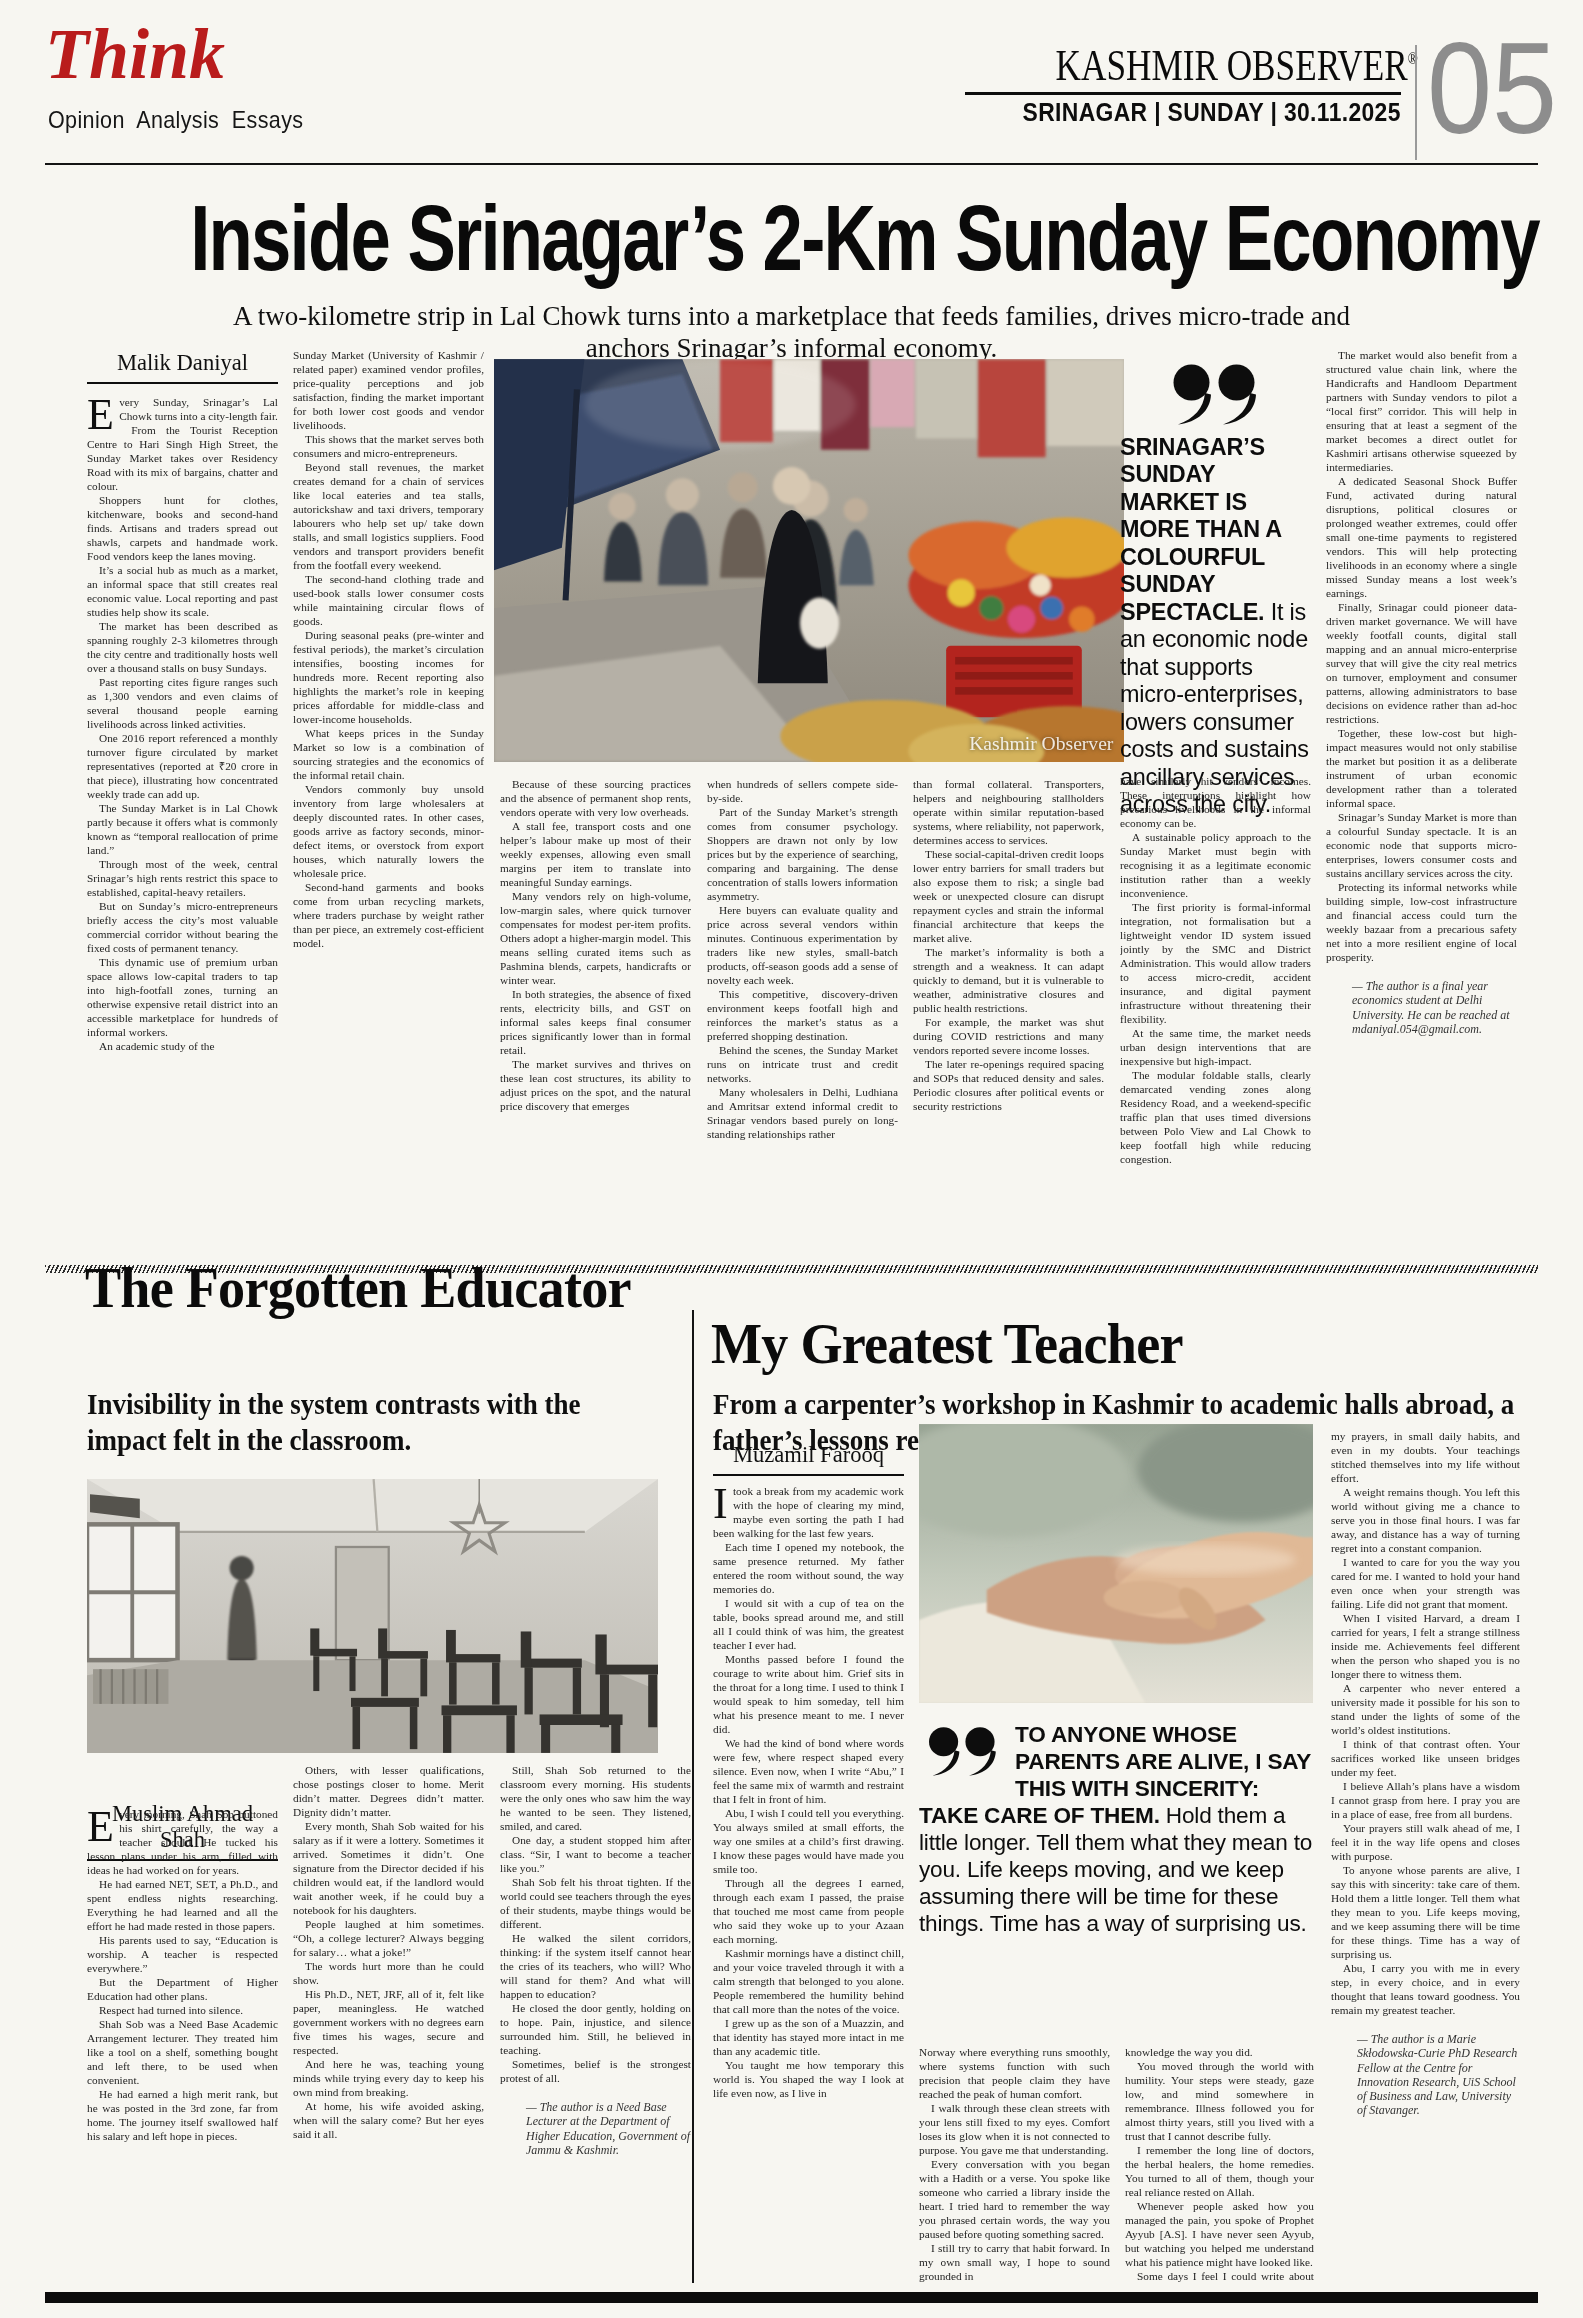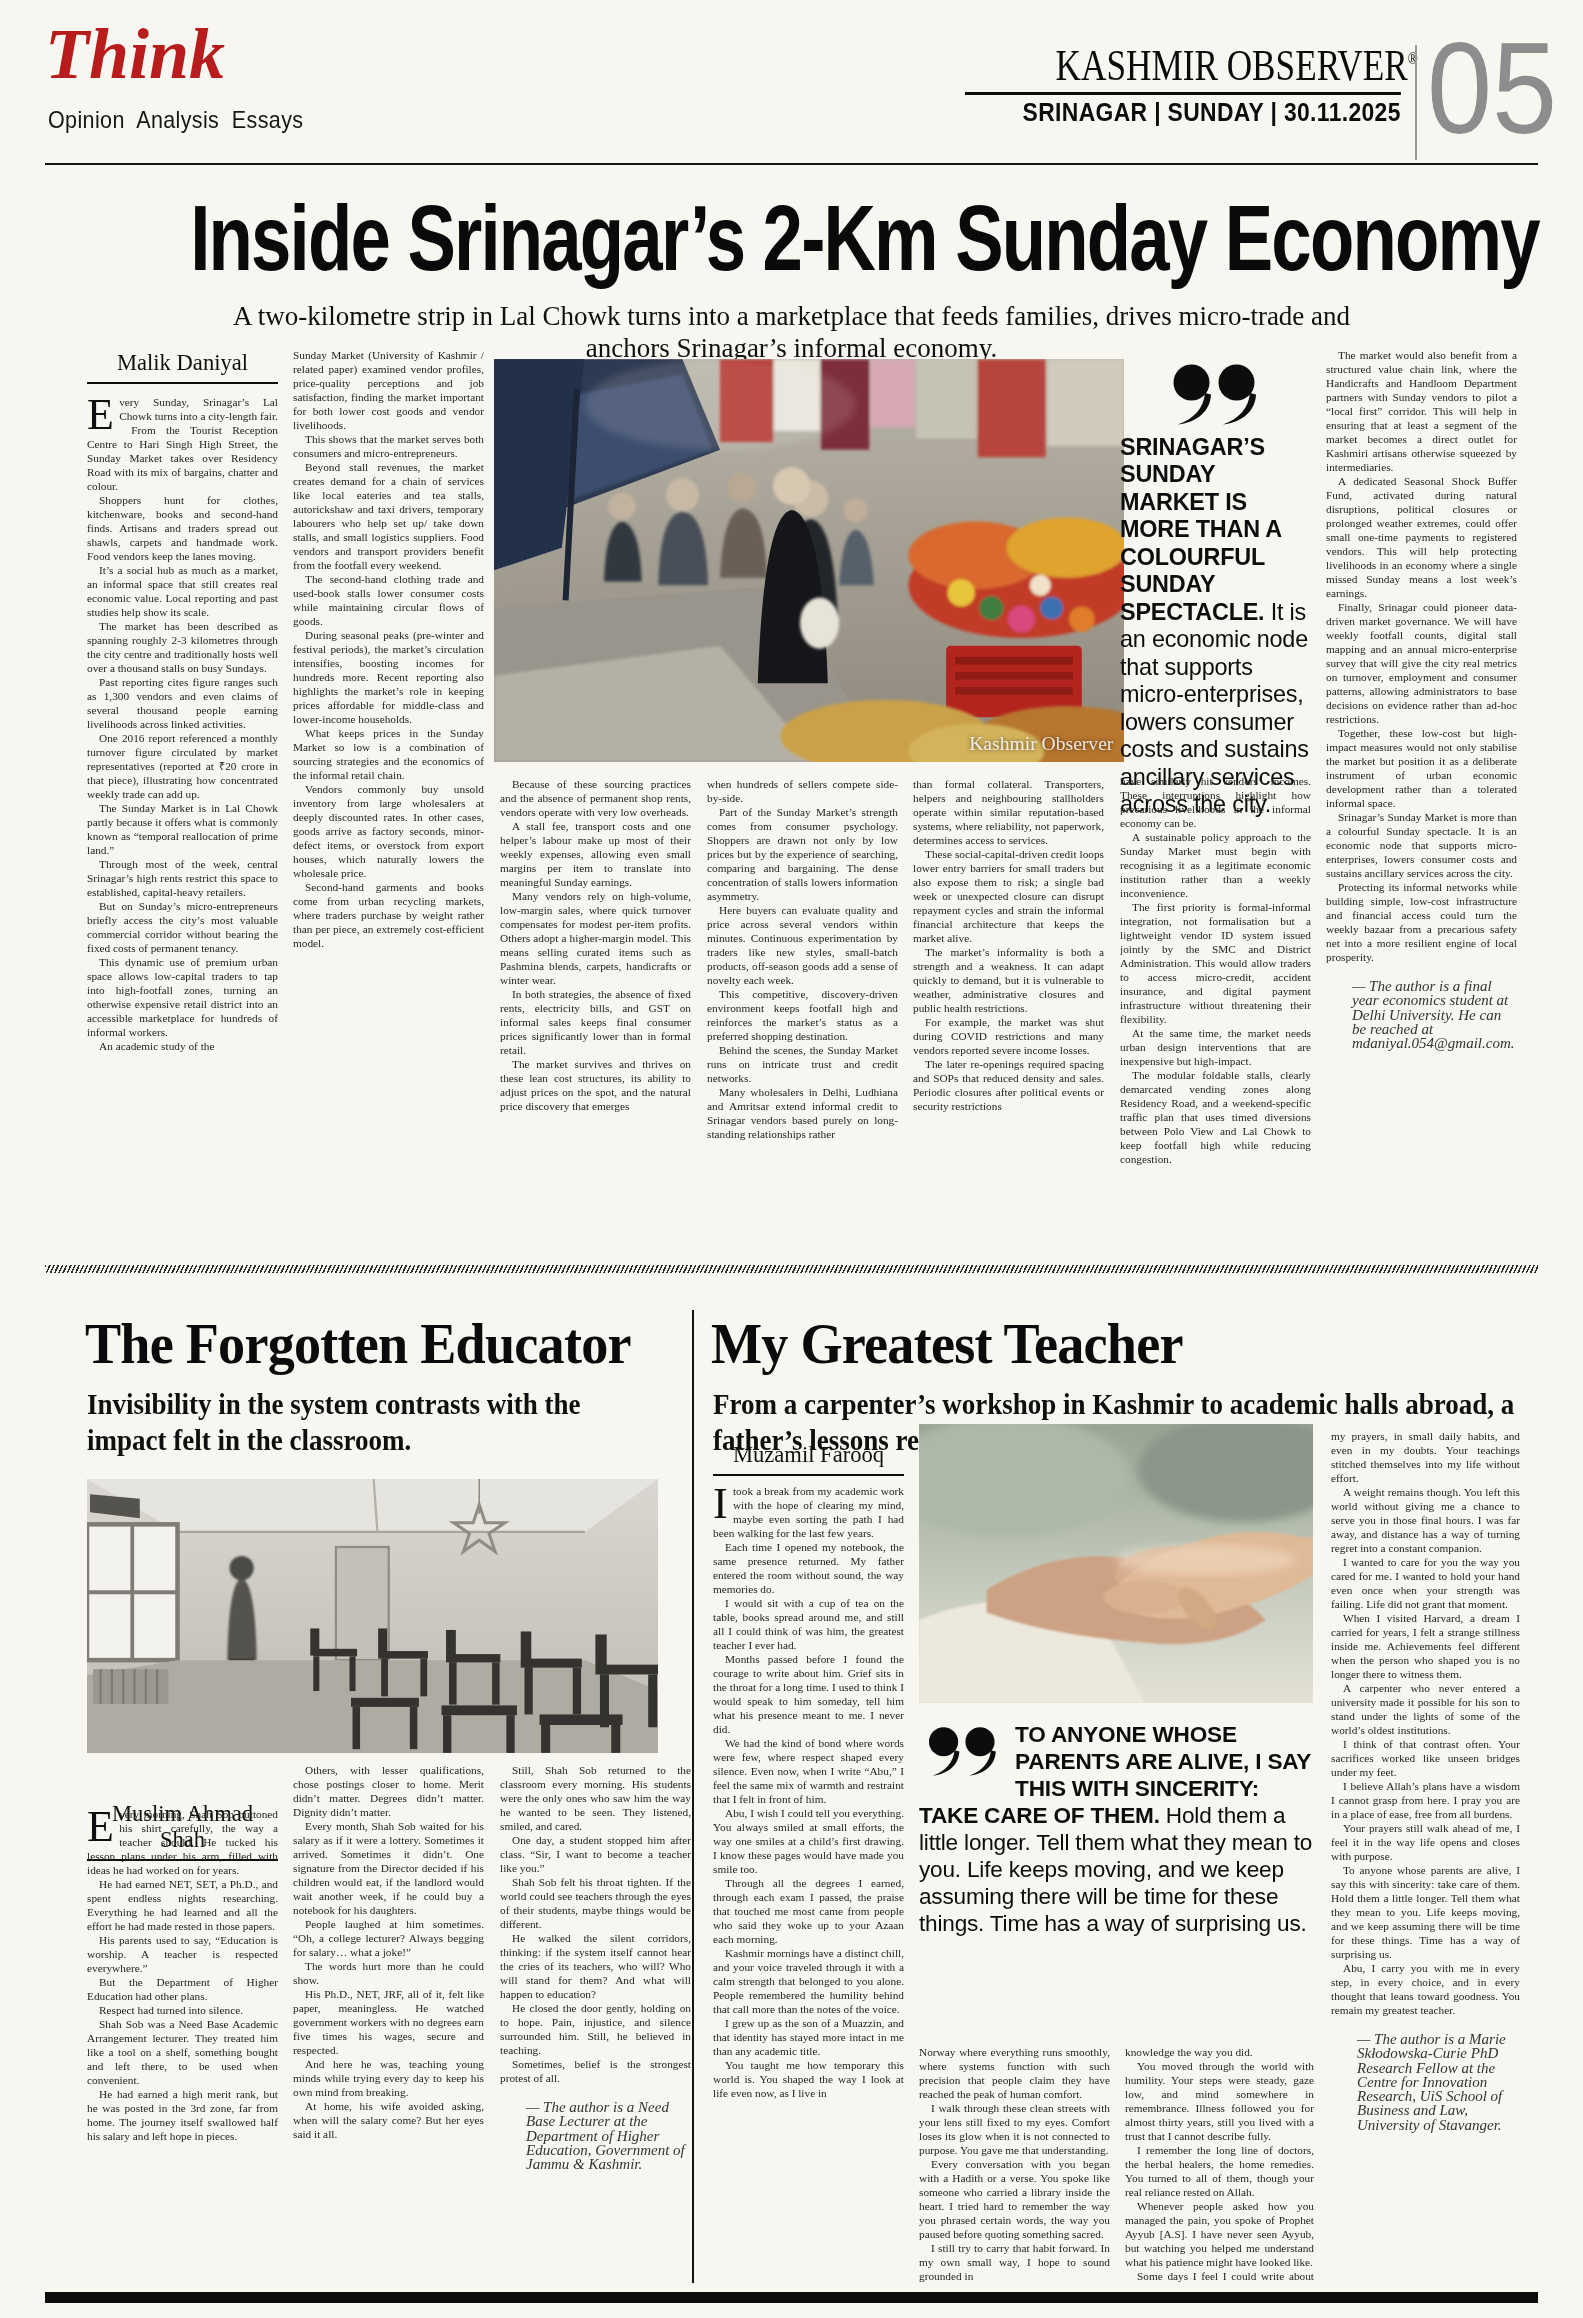--- a/index.html
+++ b/index.html
@@ -37,21 +37,21 @@
   .byline{position:absolute;width:191px;text-align:center;font-size:22.6px;color:#101010;
           border-bottom:2.3px solid #0e0e0e;padding-bottom:6px;}
 
   
   .col{position:absolute;width:191px;font-size:11.3px;line-height:14px;text-align:justify;
        color:#242424;overflow:hidden;}
   .col p{margin:0;text-indent:12px;}
   .col .lead-para{text-indent:0;}
   .col .cont p:first-child{text-indent:0;}
   .dropcap{float:left;font-size:44px;line-height:35px;padding:2.3px 5.3px 0 0;color:#101010;}
-  .note{font-style:italic;font-size:15px;line-height:14.3px;color:#333;padding-left:26px;
+  .note{font-style:italic;font-size:12px;line-height:14.3px;color:#333;padding-left:26px;
         margin-top:15px !important;text-indent:0 !important;text-align:left;}
 
   
   .photo{position:absolute;overflow:hidden;background:#cfcdc6;}
   .watermark{position:absolute;right:10.6px;bottom:7.5px;color:rgba(255,255,255,.85);
         font-size:19.6px;font-family:"Liberation Serif",serif;text-shadow:0 0 4.5px rgba(0,0,0,.6);}
 
   
   .pq{position:absolute;color:#0d0d0d;}
   .pq-icon{display:block;}
@@ -266,21 +266,21 @@
         <p>Together, these low-cost but high-impact measures would not only stabilise the market but position it as a deliberate instrument of urban economic development rather than a tolerated informal space.</p>
         <p>Srinagar’s Sunday Market is more than a colourful Sunday spectacle. It is an economic node that supports micro-enterprises, lowers consumer costs and sustains ancillary services across the city.</p>
         <p>Protecting its informal networks while building simple, low-cost infrastructure and financial access could turn the weekly bazaar from a precarious safety net into a more resilient engine of local prosperity.</p>
       </div>
     <p class="note">— The author is a final year economics student at Delhi University. He can be reached at mdaniyal.054@gmail.com.</p>
   </div>
 
   <div class="hatch" style="top:1265px;"></div>
   <div class="vdivider"></div>
 
-  <div class="sub-headline" style="left:85px;top:1314px;"><span>The Forgotten Educator</span></div>
+  <div class="sub-headline" style="left:85px;top:1258px;"><span>The Forgotten Educator</span></div>
   <div class="sub-standfirst" style="left:87px;top:1386px;width:637px;"><span>Invisibility in the system contrasts with the impact felt in the classroom.</span></div>
 
   <div class="photo" style="left:87px;top:1479px;width:571px;height:274px;">
     <svg width="571" height="274" viewBox="0 0 757 363">
       <defs>
         <linearGradient id="wall" x1="0" y1="0" x2="0" y2="1">
           <stop offset="0" stop-color="#d9d7d1"></stop>
             <stop offset="1" stop-color="#bdbab2"></stop>
         </linearGradient>
         <filter id="cb">

